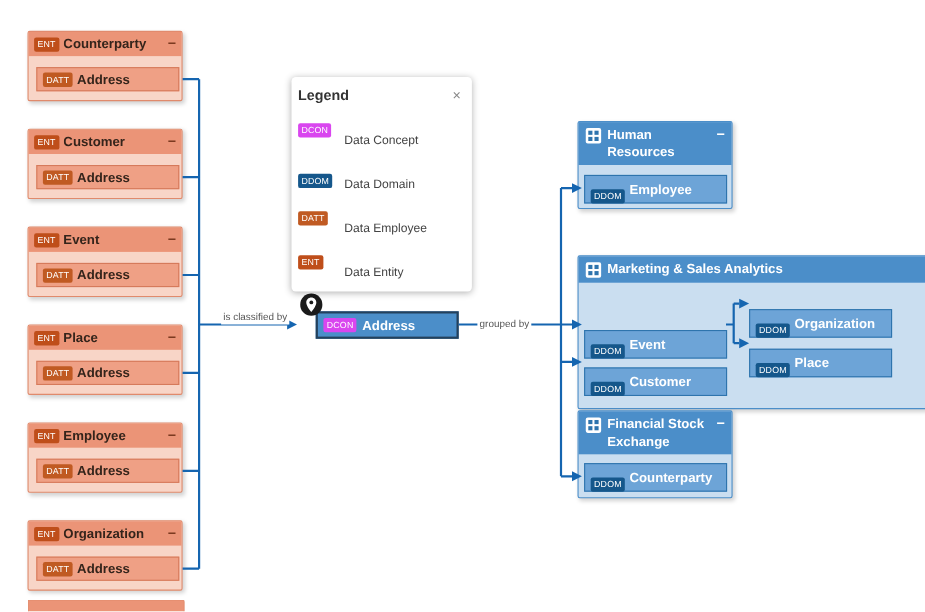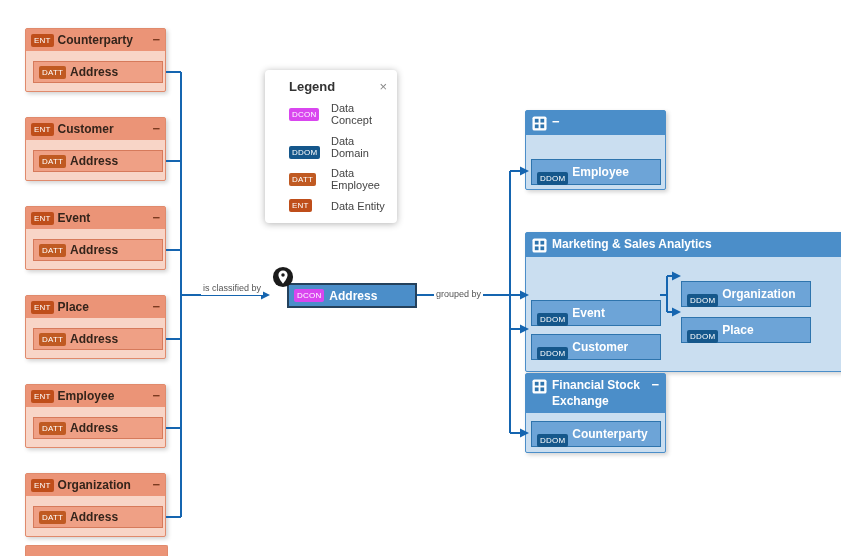--- a/index.html
+++ b/index.html
@@ -57,30 +57,30 @@
   .domain-name{font-size:12px;font-weight:bold;color:#fff;white-space:nowrap;}
   
   .central-node{
     position:absolute;left:287px;top:283px;width:130px;height:25px;z-index:1;
     box-sizing:border-box;display:flex;align-items:center;gap:5px;
     background:#4b8ec9;border:2px solid #24415c;padding:0 5px;
   }
   .pin{position:absolute;left:272px;top:266px;width:22px;height:22px;z-index:3;}
   
   .legend{
-    position:absolute;left:265px;top:70px;width:132px;box-sizing:border-box;z-index:4;
-    background:#fff;border-radius:4px;box-shadow:0 1px 7px rgba(0,0,0,.3);padding:9px 10px 11px 24px;
+    position:absolute;left:265px;top:70px;width:164px;box-sizing:border-box;z-index:4;
+    background:#fff;border-radius:4px;box-shadow:0 1px 7px rgba(0,0,0,.3);padding:9px 10px 11px 6px;
   }
   .legend-header{display:flex;align-items:center;justify-content:space-between;}
   .legend-title{font-size:13px;font-weight:bold;color:#333;}
   .legend-close{font-size:13px;color:#888;cursor:pointer;line-height:13px;}
   .legend-item{display:flex;align-items:center;gap:8px;margin-top:8px;}
   .lcol{display:inline-flex;justify-content:flex-start;width:34px;flex:0 0 auto;}
   .lcol.icon-col{justify-content:flex-end;}
-  .legend-label{font-size:11px;color:#444;}
+  .legend-label{font-size:11px;color:#444;margin-top:20px;}
   
   #wires{position:absolute;left:0;top:0;z-index:2;pointer-events:none;}
   .edge-label{
     position:absolute;z-index:3;font-size:9px;color:#555;background:#fff;
     padding:0 2px;line-height:13px;white-space:nowrap;
   }
 </style>
 </head>
 <body>
 
@@ -176,20 +176,21 @@
     <div class="group-header">
       <span class="bicon">
         <svg viewBox="0 0 16 16" width="15" height="15">
             <rect x="0.5" y="0.5" width="15" height="15" rx="2" fill="#fff"></rect>
             <rect x="3" y="3" width="4" height="4" fill="#2e74ad"></rect>
             <rect x="9" y="3" width="4" height="4" fill="#2e74ad"></rect>
             <rect x="3" y="9" width="4" height="4" fill="#2e74ad"></rect>
             <rect x="9" y="9" width="4" height="4" fill="#2e74ad"></rect>
           </svg>
       </span>
+      <span class="group-title">Human Resources</span>
       <span class="collapse-btn white">−</span>
     </div>
     <div class="domain-row" style="left:5px;top:48px">
       <span class="badge ddom">DDOM</span>
       <span class="domain-name">Employee</span>
     </div>
   </div>
 
   <div class="group" style="left:525px;top:232px;width:332px;height:140px">
     <div class="group-header">

